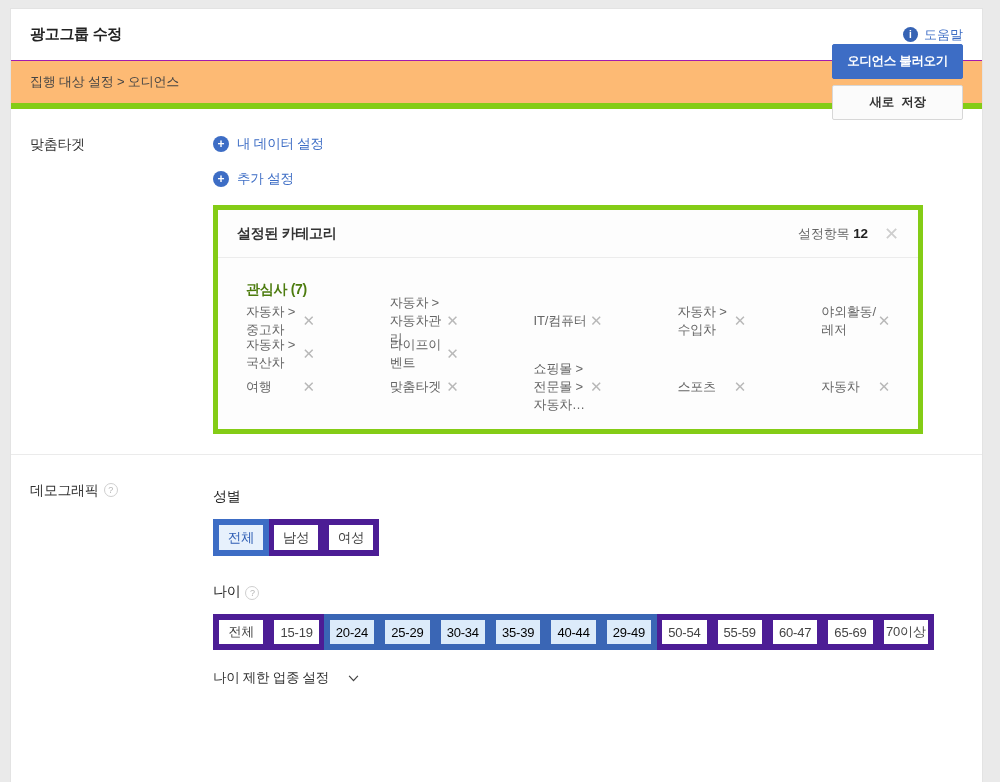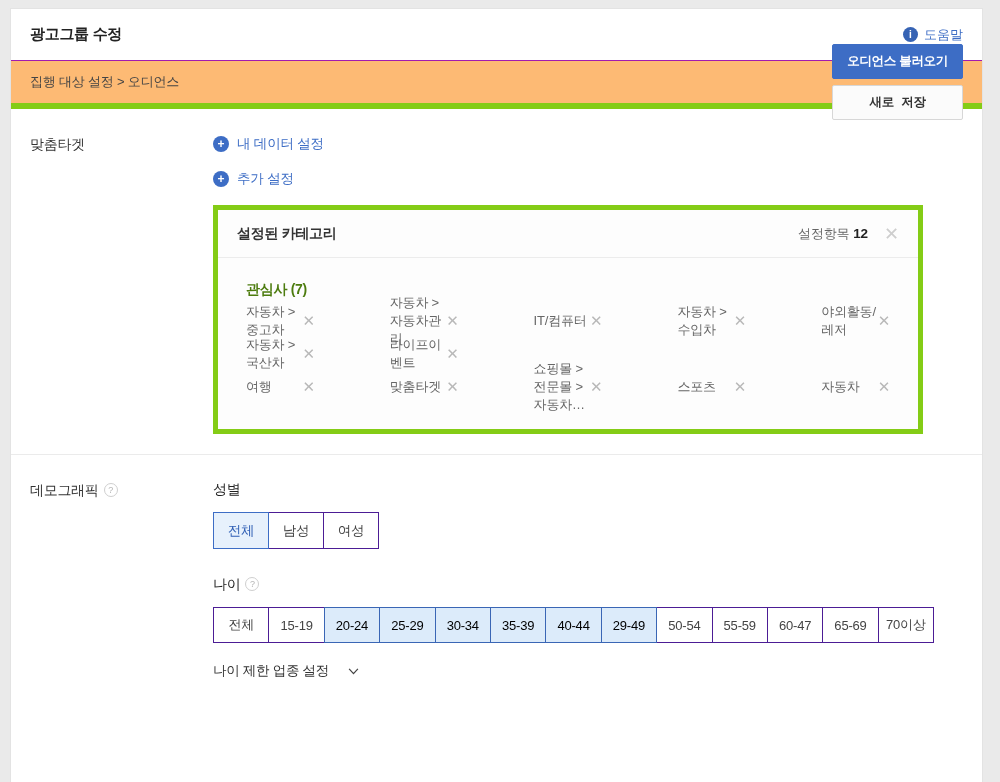--- a/index.html
+++ b/index.html
@@ -65,25 +65,25 @@
   .panel-header-right { display:flex; align-items:center; gap:16px; }
   .panel-count { font-size:13px; color:#666; letter-spacing:-0.2px;margin-left:42px; }
   .panel-count b { color:#222; font-size:13.5px; margin-left:4px; }
   .panel-close { color:#cecece; font-size:18px; line-height:1; cursor:pointer; }
   .panel-body { padding:2px 28px 26px 28px; }
   .group-title { font-size:14px; font-weight:bold; color:#4d7c0f; margin:21px 0 5px; letter-spacing:-0.3px; }
   .items-grid { display:grid; grid-template-columns:repeat(5,1fr); column-gap:75px; }
   .cat-item { display:flex; align-items:center; justify-content:space-between; height:33px; font-size:13px; color:#666; letter-spacing:-0.2px; }
   .item-x { color:#b8b8b8; font-size:15px; cursor:pointer; line-height:1; }
   
-  .field-label { font-size:14px; color:#222; margin-bottom:13px; display:flex; gap:5px; letter-spacing:-0.3px; }
+  .field-label { font-size:14px; color:#222; margin-bottom:13px; display:flex; align-items:center; gap:5px; letter-spacing:-0.3px;margin-top:7px; }
   .seg-group { display:flex; margin-bottom:27px; }
   .seg {
     width:56px; height:37px; display:flex; align-items:center; justify-content:center;
-    background:#fff; border:1px solid #4c1d95; margin-left:-1px; font-size:13.5px; color:#444;
+    background:#fff; border:6px solid #4c1d95; margin-left:-1px; font-size:13.5px; color:#444;
     cursor:pointer; position:relative; letter-spacing:-0.2px;
   }
   .seg:first-child { margin-left:0; }
   .seg.selected { background:#e7f1fc; border-color:#3d6dc5; color:#3160b5; z-index:2; }
   .age-group { display:flex; width:721px; margin-bottom:19px; }
   .age-group .seg { flex:1; width:auto; height:36px; font-size:13px; }
   .age-group .seg.selected { background:#dcebfa; border-color:#3a66b5; color:#000000; }
   .expand-link { display:flex; align-items:center; gap:19px; font-size:13.5px; color:#333; cursor:pointer; letter-spacing:-0.3px; margin-top:3px; }
   .chevron { width:11px; height:7px; display:inline-block; }
 </style>

